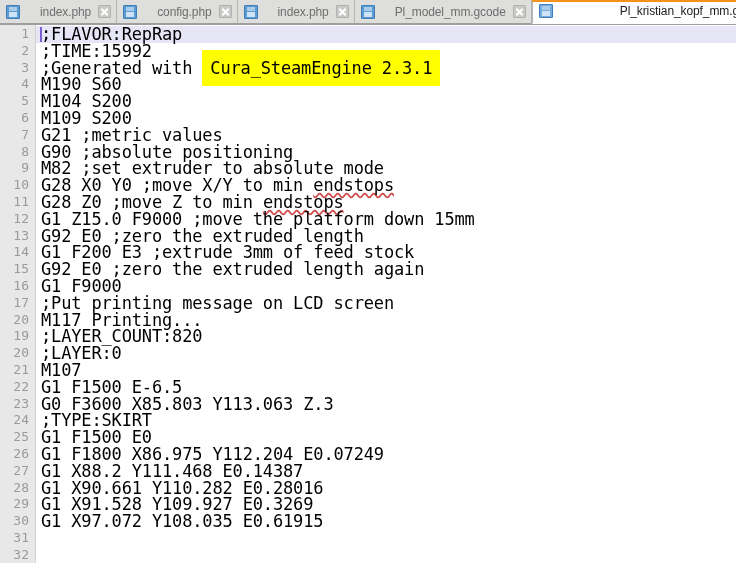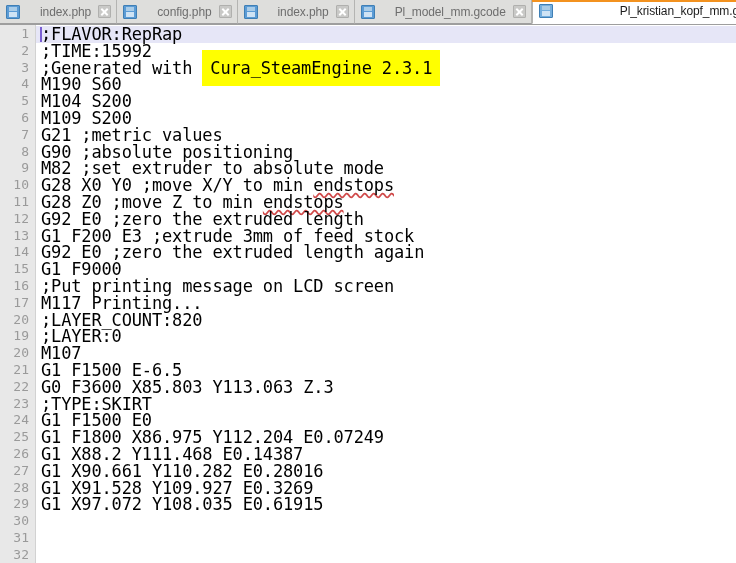--- a/index.html
+++ b/index.html
@@ -301,20 +301,21 @@
         <div class="code-line">;TIME:15992</div>
         <div class="code-line">;Generated with <mark class="hl">Cura_SteamEngine 2.3.1</mark></div>
         <div class="code-line">M190 S60</div>
         <div class="code-line">M104 S200</div>
         <div class="code-line">M109 S200</div>
         <div class="code-line">G21 ;metric values</div>
         <div class="code-line">G90 ;absolute positioning</div>
         <div class="code-line">M82 ;set extruder to absolute mode</div>
         <div class="code-line">G28 X0 Y0 ;move X/Y to min <span class="spell">endstops</span></div>
         <div class="code-line">G28 Z0 ;move Z to min <span class="spell">endstops</span></div>
+        <div class="code-line">G1 Z15.0 F9000 ;move the platform down 15mm</div>
         <div class="code-line">G92 E0 ;zero the extruded length</div>
         <div class="code-line">G1 F200 E3 ;extrude 3mm of feed stock</div>
         <div class="code-line">G92 E0 ;zero the extruded length again</div>
         <div class="code-line">G1 F9000</div>
         <div class="code-line">;Put printing message on LCD screen</div>
         <div class="code-line">M117 Printing...</div>
         <div class="code-line">;LAYER_COUNT:820</div>
         <div class="code-line">;LAYER:0</div>
         <div class="code-line">M107</div>
         <div class="code-line">G1 F1500 E-6.5</div>

